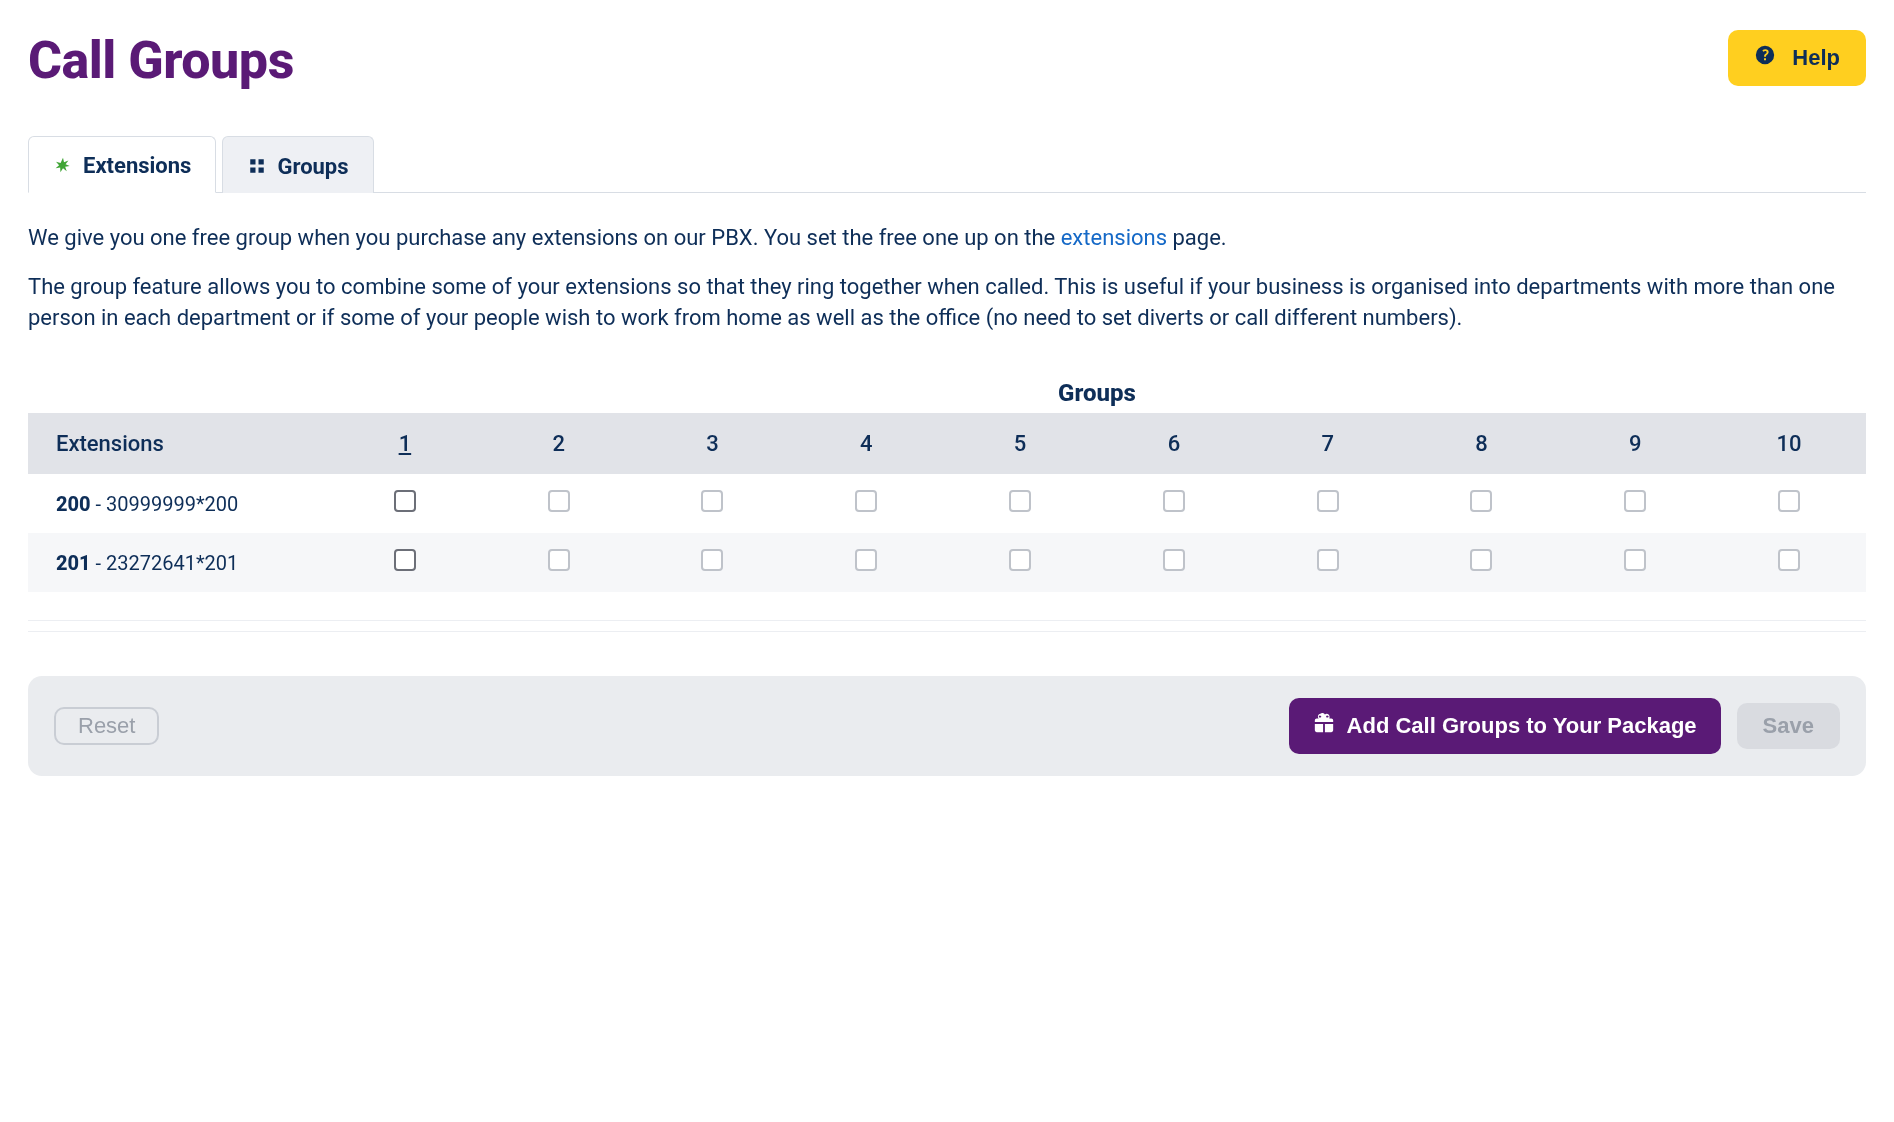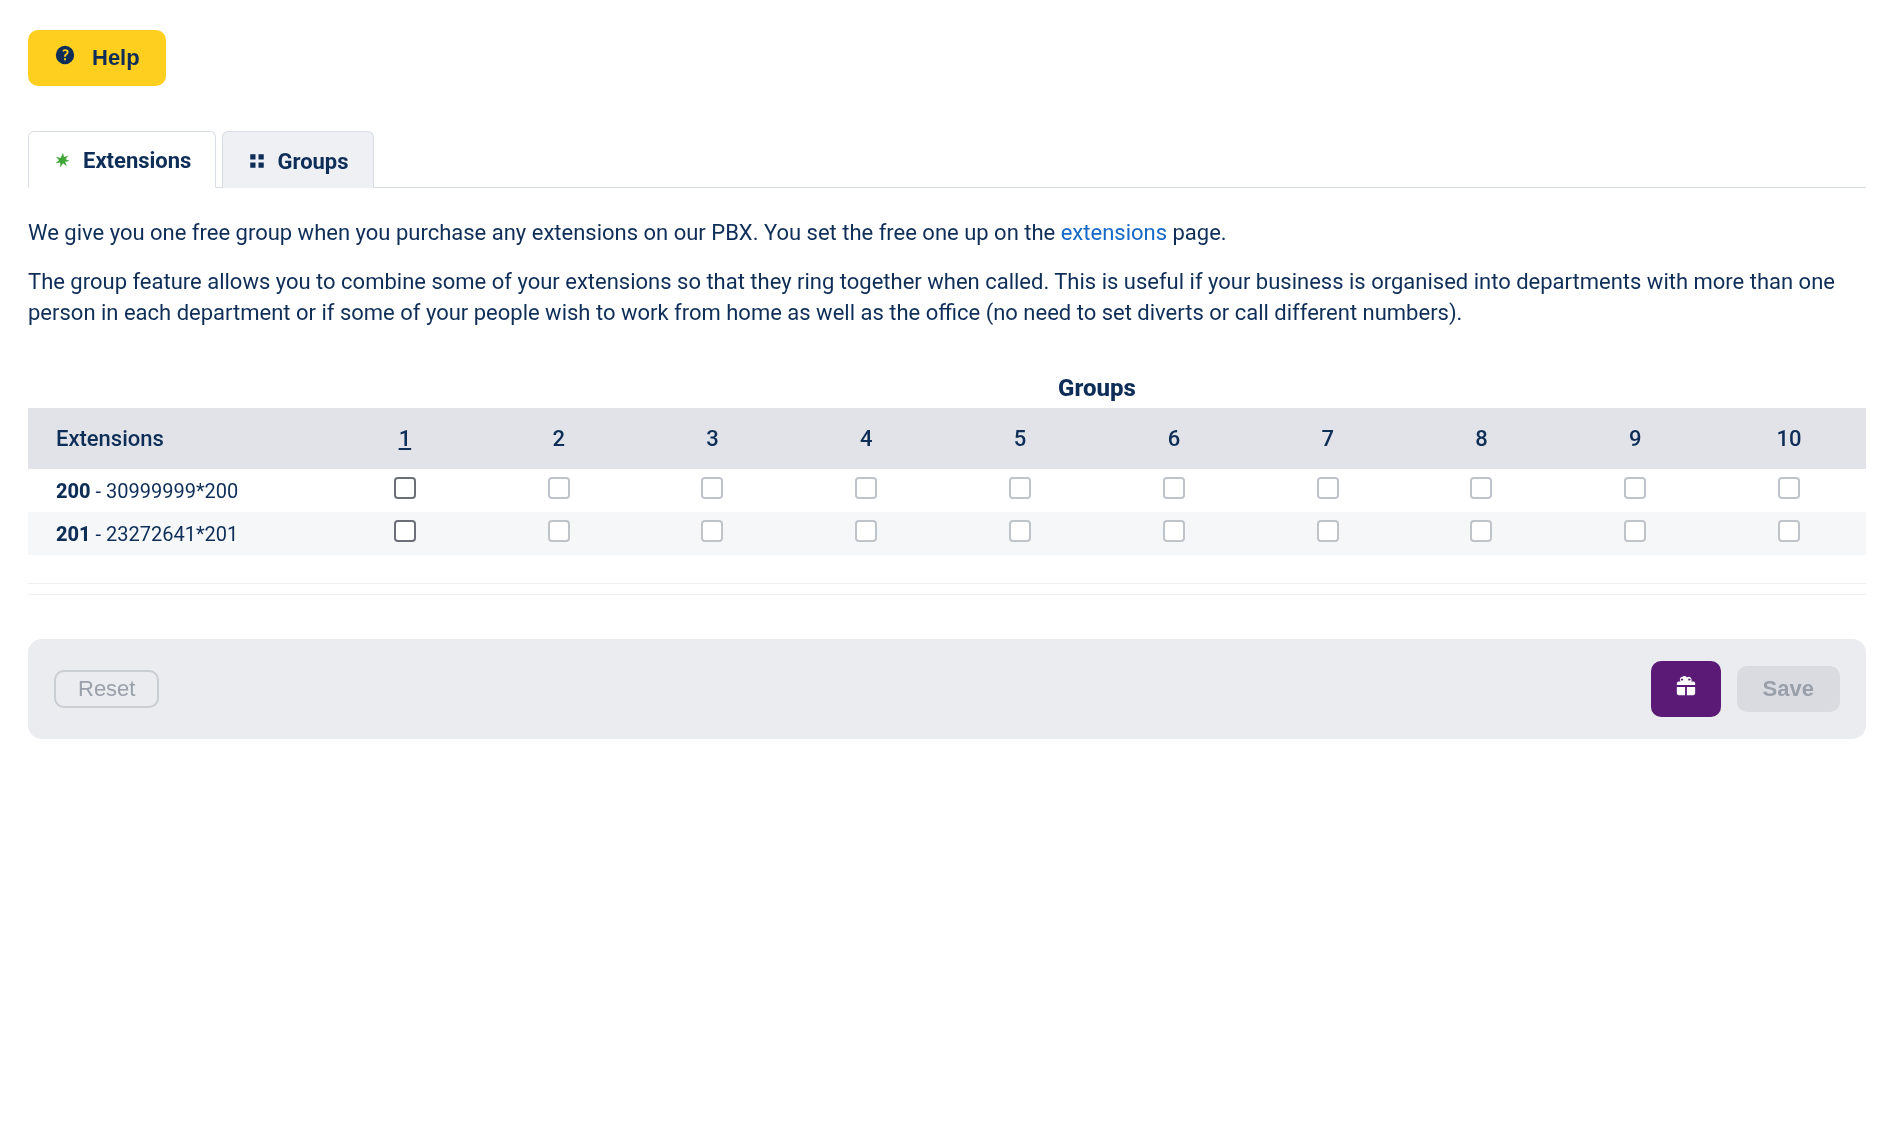--- a/index.html
+++ b/index.html
@@ -105,21 +105,21 @@
     padding-left: 28px;
     width: 300px;
   }
   table.grid thead th.group-col.active-col {
     text-decoration: underline;
     font-weight: 500;
   }
   table.grid tbody tr:nth-child(odd) { background: #fff; }
   table.grid tbody tr:nth-child(even) { background: #f6f7f9; }
   table.grid tbody td {
-    padding: 8px 12px;
+    padding: 16px 12px;
     text-align: center;
     font-size: 20px;
     color: #0e2e58;
   }
   table.grid tbody td.ext-cell {
     text-align: left;
     padding-left: 28px;
   }
   .ext-num { font-weight: 800; }
   .ext-rest { font-weight: 400; }
@@ -185,20 +185,21 @@
     font-weight: 700;
     cursor: pointer;
   }
 </style>
 </head>
 <body>
 
 <div class="page">
 
   <div class="header-row">
+    <h1 class="page-title">Call Groups</h1>
     <button class="help-btn">
       <span class="icon">
         <svg viewBox="0 0 24 24">
             <path d="M12 2a10 10 0 1 0 0 20 10 10 0 0 0 0-20zm1.07 15.75h-2.14v-2.14h2.14v2.14zm2.22-7.02c-.28.4-.66.77-1.14 1.12-.42.31-.69.56-.82.76-.13.2-.2.49-.2.87v.38h-2.1v-.55c0-.58.1-1.05.31-1.41.21-.36.61-.77 1.21-1.22.49-.37.82-.68.98-.93.16-.25.24-.53.24-.83 0-.38-.13-.68-.39-.9-.26-.22-.62-.33-1.08-.33-.8 0-1.55.29-2.25.86l-.86-1.68c.95-.77 2.05-1.16 3.3-1.16 1.04 0 1.87.27 2.5.8.63.53.94 1.23.94 2.1 0 .49-.14.95-.42 1.36z"></path>
           </svg>
       </span>
       <span>Help</span>
     </button>
   </div>
 
@@ -283,18 +284,19 @@
 
   <div class="footer-bar">
     <button class="reset-btn">Reset</button>
     <div class="footer-right">
       <button class="add-btn">
         <span>
           <svg viewBox="0 0 24 24">
               <path d="M20 7h-2.18A3 3 0 0 0 18 5a3 3 0 0 0-5-2.24A3 3 0 0 0 8 2a3 3 0 0 0-1.82 5H4a2 2 0 0 0-2 2v2h20V9a2 2 0 0 0-2-2zM8 4a1 1 0 1 1 0 2H7a1 1 0 0 1 1-2zm8 2h-1a1 1 0 1 1 1-2 1 1 0 0 1 0 2zM2 13v7a2 2 0 0 0 2 2h7v-9H2zm11 9h7a2 2 0 0 0 2-2v-7h-9v9z"></path>
             </svg>
         </span>
+        <span>Add Call Groups to Your Package</span>
       </button>
       <button class="save-btn">Save</button>
     </div>
   </div>
 
 </div>
 
 </body></html>

